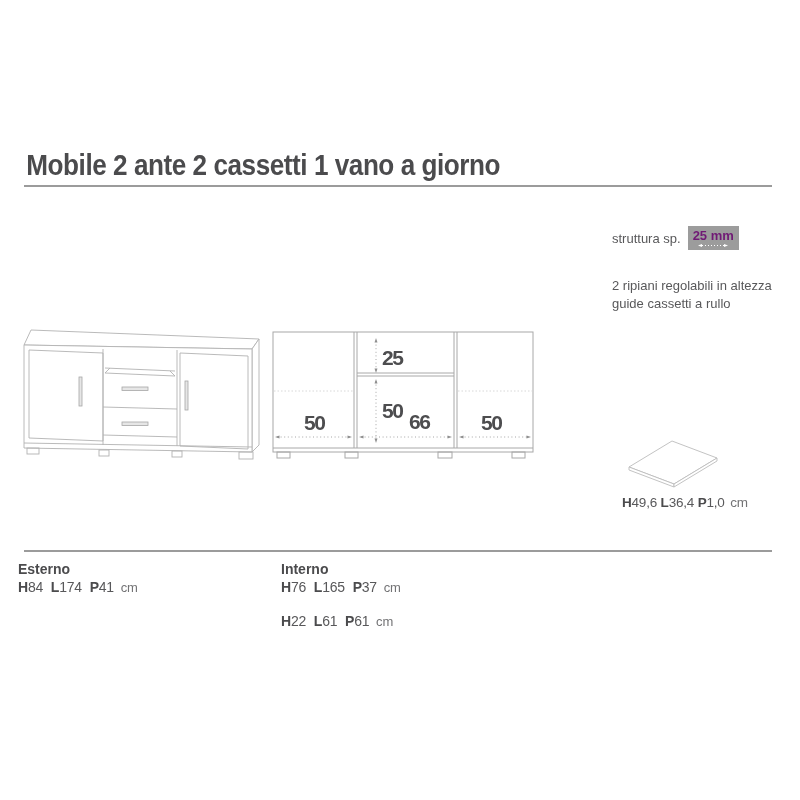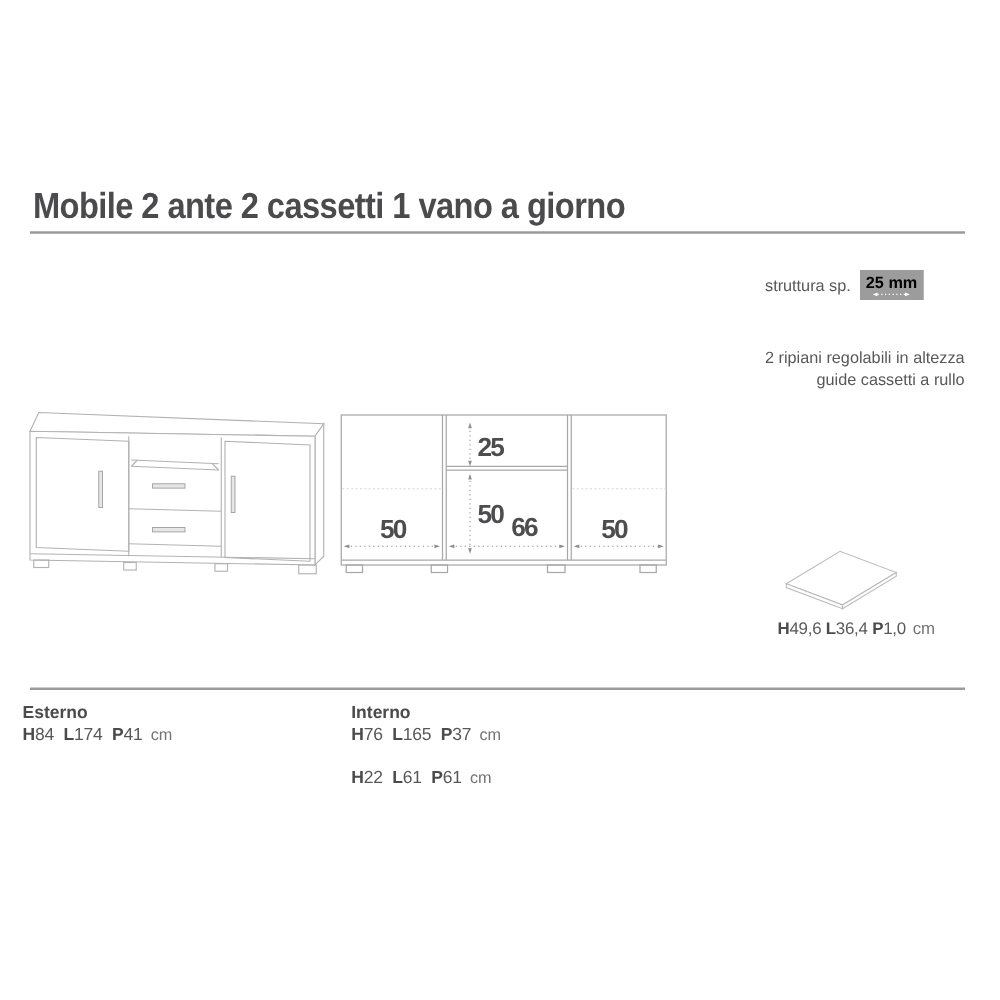--- a/index.html
+++ b/index.html
@@ -16,30 +16,30 @@
   }
   .title-inner{display:inline-block;transform:scaleX(.9);}
 
   
   .rule{position:absolute;left:24px;width:748px;height:2px;background:#9b9b9b;}
   .rule-top{top:185px;}
   .rule-bottom{top:550px;}
 
   
   .struttura-row{
-    position:absolute;left:612px;top:216px;display:flex;align-items:center;gap:7px;
+    position:absolute;left:612px;top:226px;display:flex;align-items:center;gap:7px;
     font-size:13px;color:#58585a;
   }
   .badge{
-    background:#9c9c9c;color:#000000;font-weight:bold;font-size:13px;line-height:13px;
+    background:#9c9c9c;color:#701a75;font-weight:bold;font-size:13px;line-height:13px;
     padding:3px 5px 2px;display:inline-flex;flex-direction:column;align-items:center;
   }
   .badge svg{display:block;margin-top:1px;}
   .features{
-    position:absolute;left:612px;top:277px;font-size:13px;line-height:18px;color:#58585a;text-align:right;
+    position:absolute;left:612px;top:277px;font-size:13px;line-height:18px;color:#58585a;
   }
 
   
   .drawing{position:absolute;}
   #cabinet-svg{left:17px;top:323px;}
   #schematic-svg{left:270px;top:329px;}
   #panel-svg{left:620px;top:432px;}
 
   svg text.dim{
     font-family:"Liberation Sans",sans-serif;font-weight:bold;

